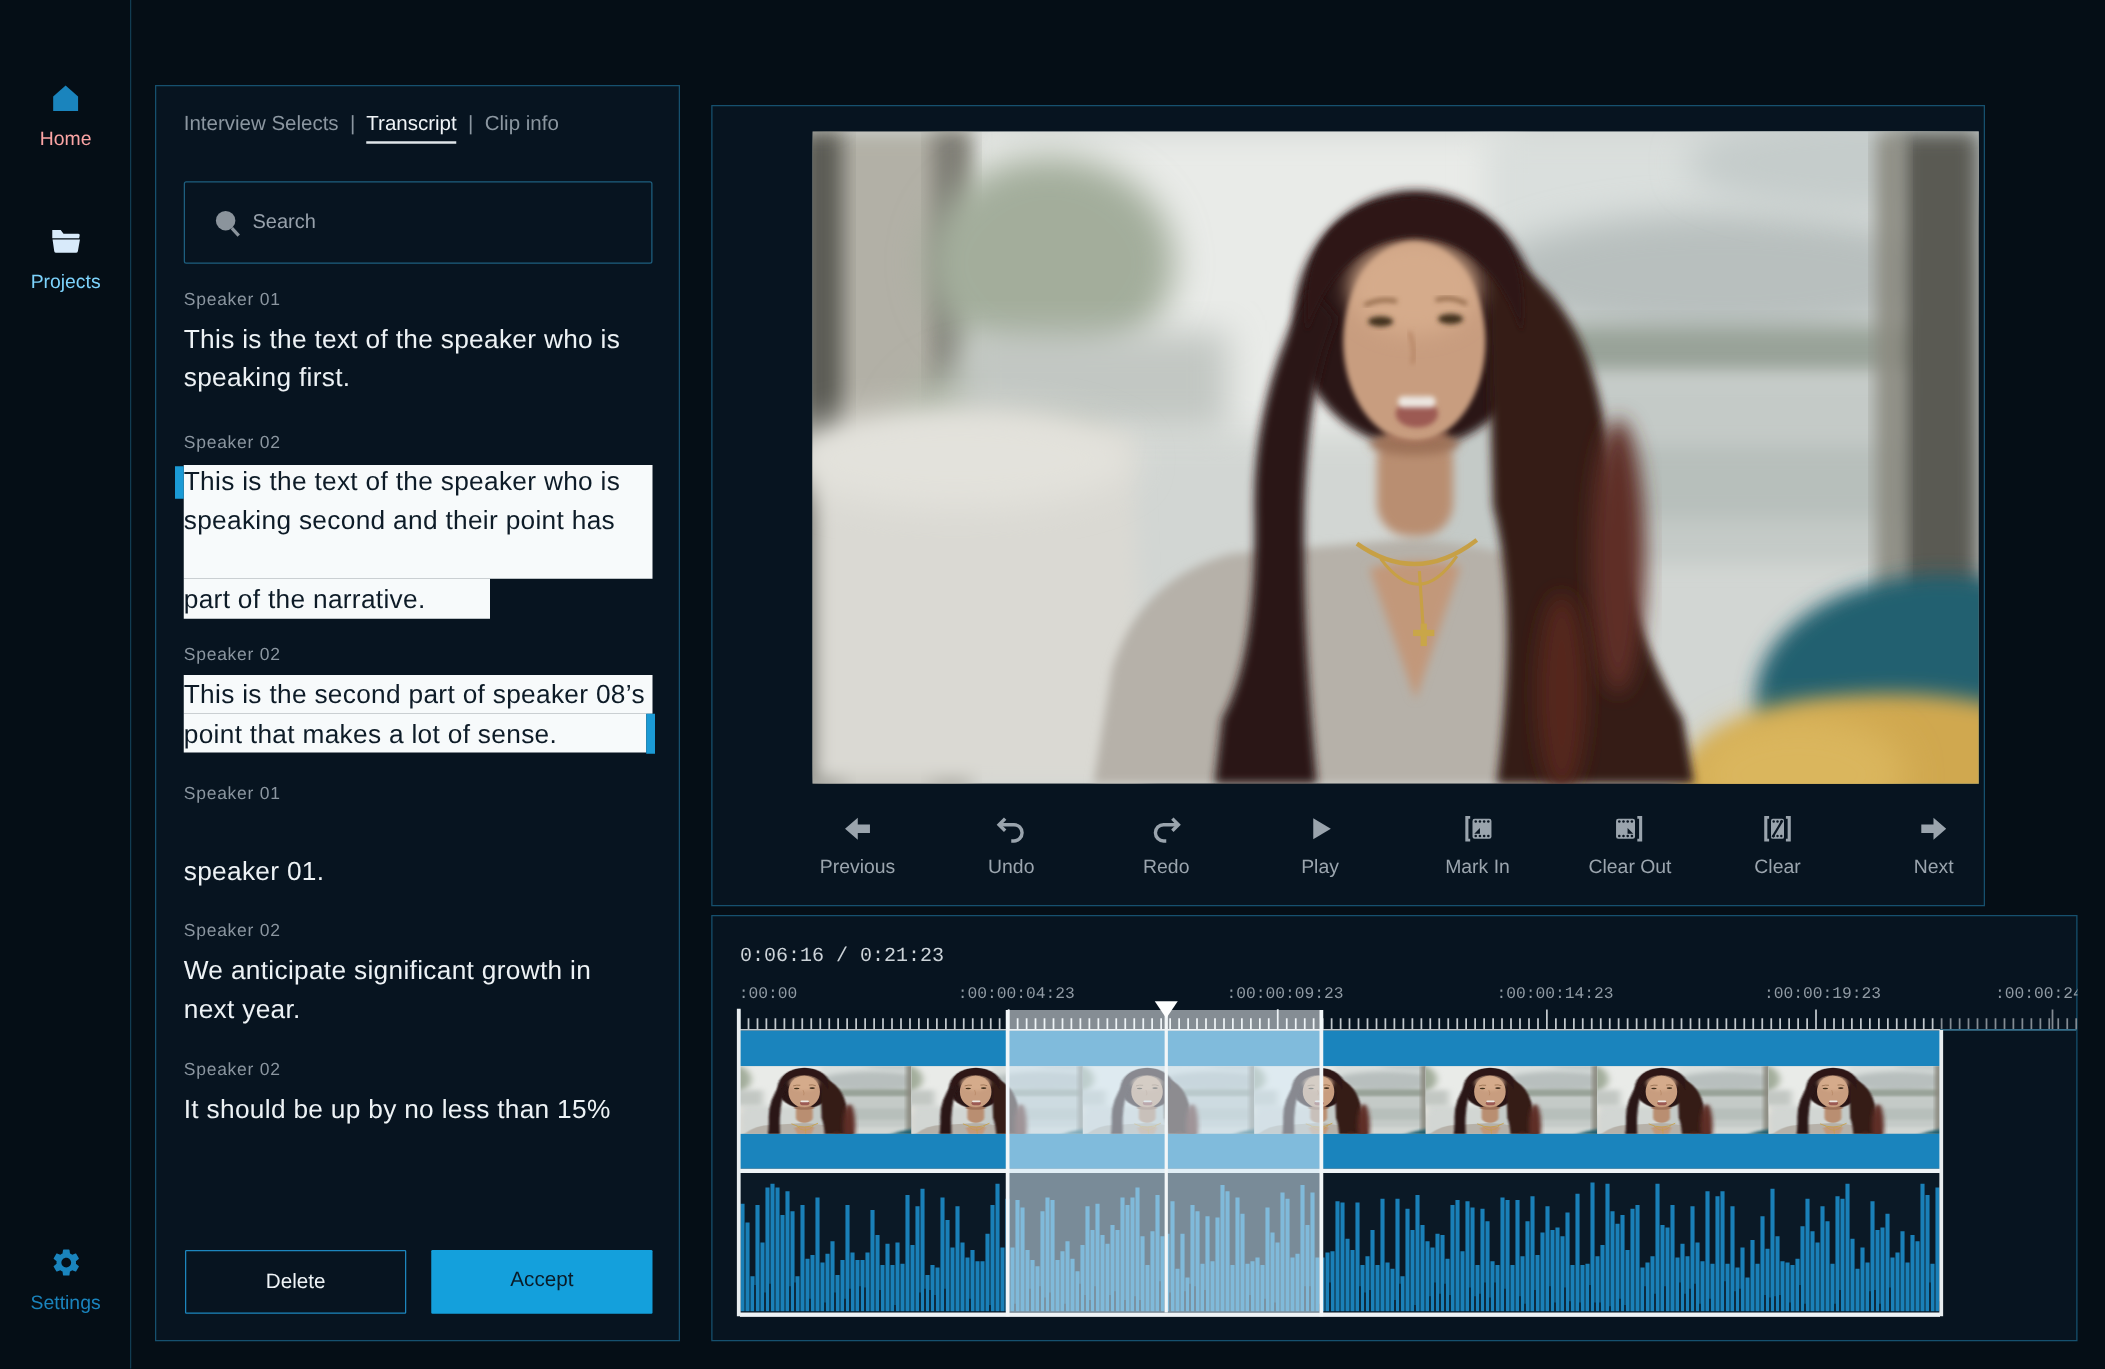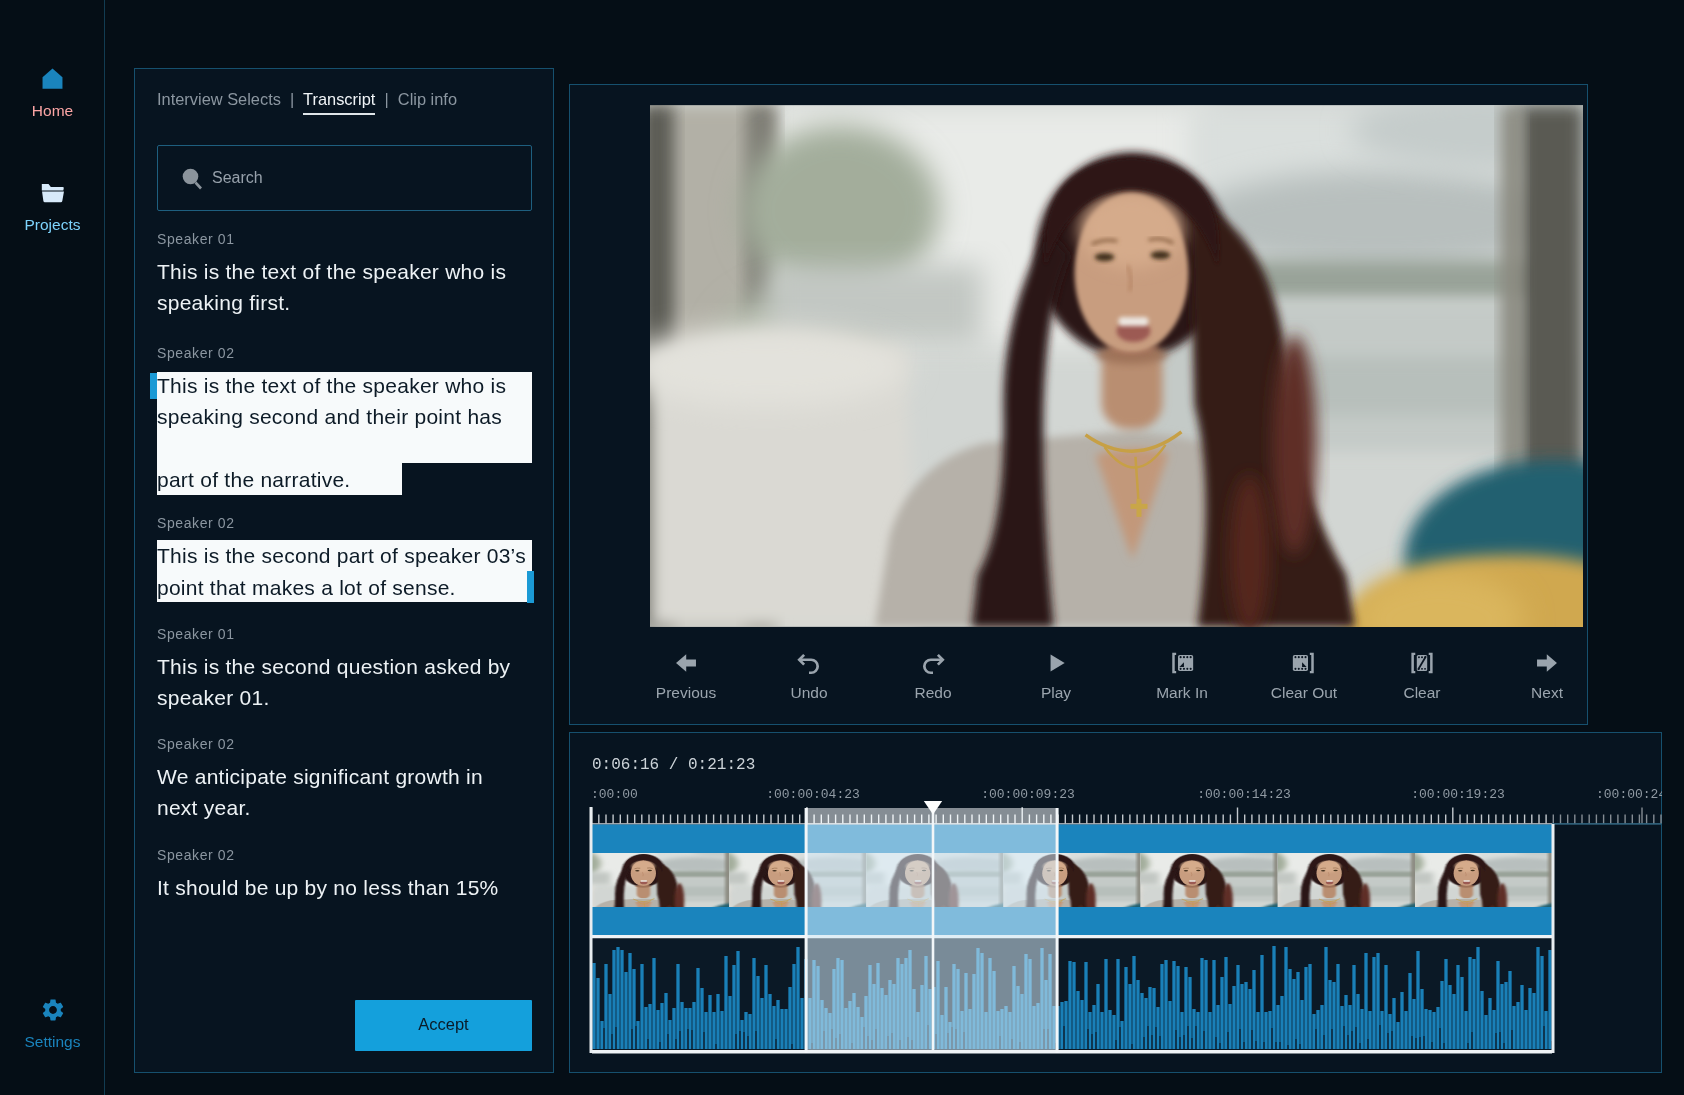--- a/index.html
+++ b/index.html
@@ -111,21 +111,21 @@
       <div class="sidelab" style="color:#7dd3fc">Projects</div>
     </div>
     <div class="sideitem" style="top:997px">
       <svg width="26" height="26" viewBox="0 0 24 24">
           <path d="M19.14 12.94c.04-.3.06-.61.06-.94 0-.32-.02-.64-.07-.94l2.03-1.58c.18-.14.23-.41.12-.61l-1.92-3.32c-.12-.22-.37-.29-.59-.22l-2.39.96c-.5-.38-1.03-.7-1.62-.94l-.36-2.54c-.04-.24-.24-.41-.48-.41h-3.84c-.24 0-.43.17-.47.41l-.36 2.54c-.59.24-1.13.57-1.62.94l-2.39-.96c-.22-.08-.47 0-.59.22L2.74 8.87c-.12.21-.08.47.12.61l2.03 1.58c-.05.3-.09.63-.09.94s.02.64.07.94l-2.03 1.58c-.18.14-.23.41-.12.61l1.92 3.32c.12.22.37.29.59.22l2.39-.96c.5.38 1.03.7 1.62.94l.36 2.54c.05.24.24.41.48.41h3.84c.24 0 .44-.17.47-.41l.36-2.54c.59-.24 1.13-.56 1.62-.94l2.39.96c.22.08.47 0 .59-.22l1.92-3.32c.12-.22.07-.47-.12-.61l-2.01-1.58zM12 15.6c-1.98 0-3.6-1.62-3.6-3.6s1.62-3.6 3.6-3.6 3.6 1.62 3.6 3.6-1.62 3.6-3.6 3.6z" fill="#1a84bd"></path>
         </svg>
       <div class="sidelab" style="color:#1a84bd">Settings</div>
     </div>
   </div>
 
-  <div class="panel" id="leftpanel" style="left:134px;top:68px;width:420px;height:1005px">
+  <div class="panel" id="leftpanel" style="left:124px;top:68px;width:420px;height:1005px">
     <div class="tabs">Interview Selects&nbsp; |&nbsp; <span class="on" style="border-bottom:2px solid #dfe5e9;padding-bottom:5px">Transcript</span>&nbsp; |&nbsp; Clip info</div>
     <div id="searchbox">
       <svg class="abs" style="left:22px;top:21px" width="24" height="24" viewBox="0 0 24 24">
           <circle cx="10.5" cy="9.5" r="7.8" fill="#8b949c"></circle>
           <path d="M15.5 15.5 21 21.5" stroke="#8b949c" stroke-width="2.6"></path>
         </svg>
       <span>Search</span>
     </div>
     <div class="spk" style="top:162px">Speaker 01</div>
       <div class="tl" style="top:186.5px">This is the text of the speaker who is</div>
@@ -134,30 +134,30 @@
       <div class="hlrow" style="top:303px;height:91px;width:375px"></div>
       <div class="hlrow" style="top:394px;height:32px;width:245px"></div>
       <div class="selbar" style="left:15px;top:304px;height:26px"></div>
       <div class="tl hl" style="top:301.0px">This is the text of the speaker who is</div>
       <div class="tl hl" style="top:332.0px">speaking second and their point has</div>
       <div class="tl hl" style="top:394.5px">part of the narrative.</div>
       <div class="spk" style="top:446px">Speaker 02</div>
       <div class="hlrow" style="top:471px;height:31px;width:375px"></div>
       <div class="hlrow" style="top:502px;height:31px;width:370px"></div>
       <div class="selbar" style="left:392px;top:502px"></div>
-      <div class="tl hl" style="top:471.0px">This is the second part of speaker 03’s</div>
+      <div class="tl hl" style="top:471.0px">This is the second part of speaker 08’s</div>
       <div class="tl hl" style="top:502.5px">point that makes a lot of sense.</div>
       <div class="spk" style="top:557px">Speaker 01</div>
-      <div class="tl" style="top:582.0px">This is the second question asked by</div>
       <div class="tl" style="top:613.0px">speaker 01.</div>
       <div class="spk" style="top:667px">Speaker 02</div>
       <div class="tl" style="top:692.0px">We anticipate significant growth in</div>
       <div class="tl" style="top:723.0px">next year.</div>
       <div class="spk" style="top:778px">Speaker 02</div>
       <div class="tl" style="top:803.0px">It should be up by no less than 15%</div>
+    <div class="btn" id="del">Delete</div>
     <div class="btn" id="acc">Accept</div>
   </div>
 
   <div class="panel" style="left:569px;top:84px;width:1019px;height:641px">
     <svg class="abs" style="left:80px;top:20px" width="933" height="522" viewBox="0 0 934 522">
         <use href="#scene"></use>
       </svg>
     <div class="ctrl" style="left:56px"><svg width="26" height="26" viewBox="0 0 24 24">
           <path d="M2.8 12 12.2 3.9v4.9h9v6.4h-9v4.9z" fill="#9aa4ad"></path>
         </svg><div class="clab">Previous</div></div>

